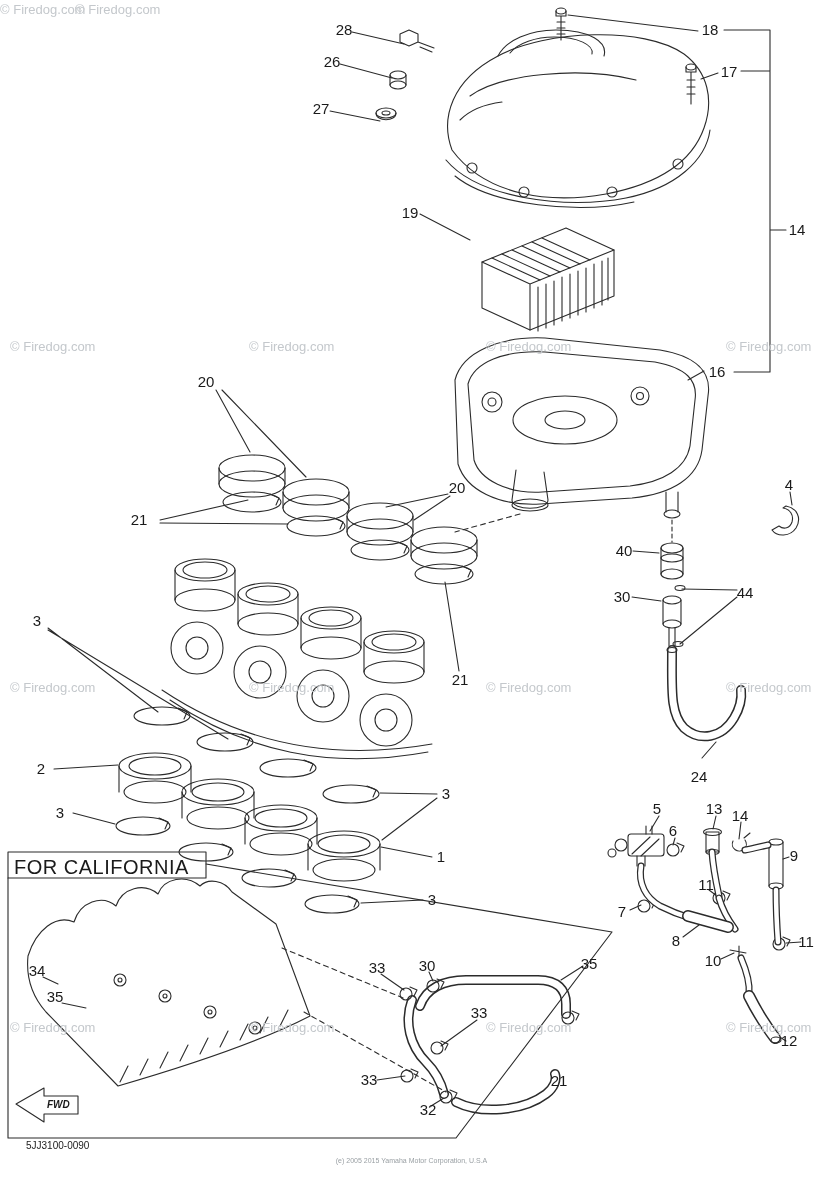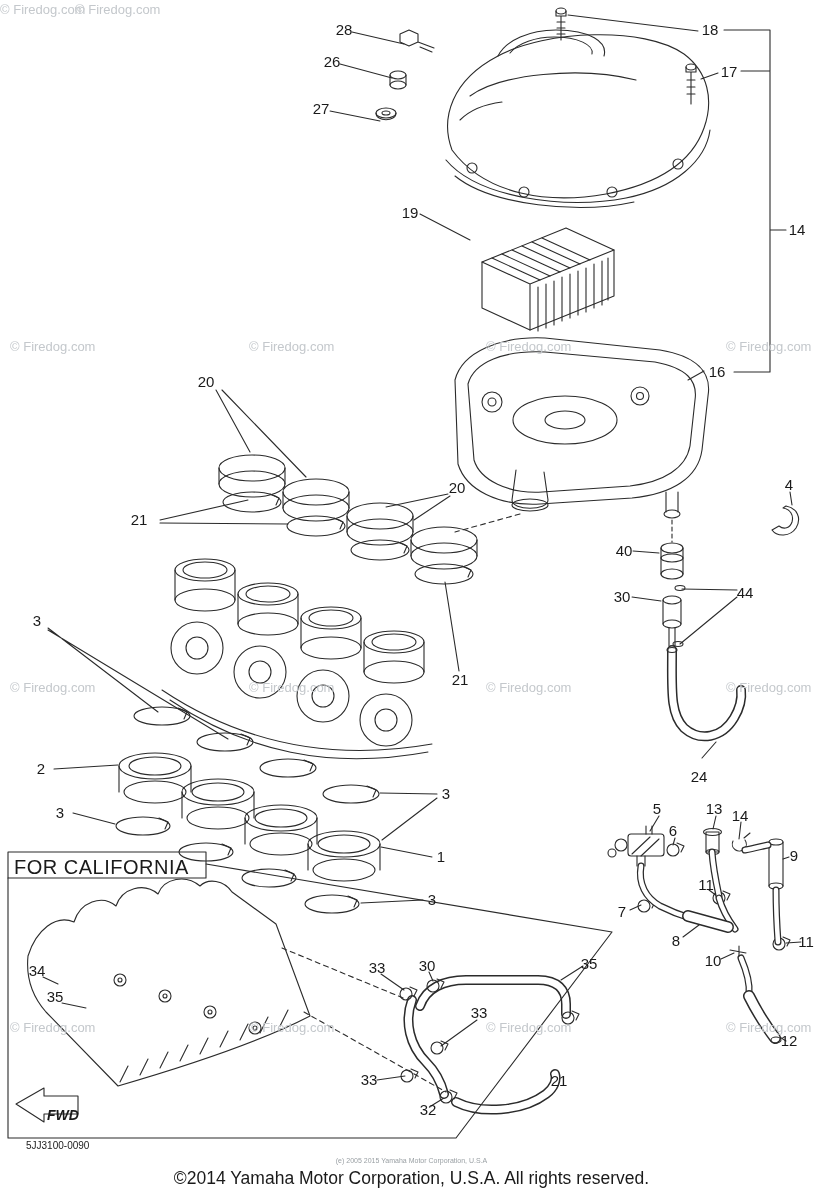--- a/index.html
+++ b/index.html
@@ -18,22 +18,22 @@
   }
   .callout {
     position:absolute; transform:translate(-50%,-50%);
     font-size:15px; color:var(--ink,#1a1a1a); line-height:1;
   }
   .cal-label {
     position:absolute; left:14px; top:856px; font-size:20px;
     letter-spacing:0.5px; color:var(--ink,#1a1a1a);
   }
   .fwd-label {
-    position:absolute; left:47px; top:1099px; font-size:14px;
-    font-weight:bold; font-style:italic; color:var(--ink,#1a1a1a);margin-top:8px;
+    position:absolute; left:47px; top:1099px; font-size:10px;
+    font-weight:bold; font-style:italic; color:var(--ink,#1a1a1a);
   }
   .diagram-code {
     position:absolute; left:26px; top:1140px; font-size:10px;
     color:var(--ink,#1a1a1a);
   }
   .fineprint {
     position:absolute; left:0; right:0; top:1157px; text-align:center;
     font-size:7px; color:#9aa0a4;
   }
   .footer {
@@ -395,14 +395,13 @@
       <div class="callout" style="left: 559px; top: 1080px;">21</div>
       <div class="callout" style="left: 428px; top: 1109px;">32</div>
       <div class="callout" style="left: 37px; top: 970px;">34</div>
       <div class="callout" style="left: 55px; top: 996px;">35</div>
     </div>
 
   <div class="cal-label">FOR CALIFORNIA</div>
   <div class="fwd-label">FWD</div>
   <div class="diagram-code">5JJ3100-0090</div>
   <div class="fineprint">(e) 2005 2015 Yamaha Motor Corporation, U.S.A</div>
-  <div class="footer">©2014 Yamaha Motor Corporation, U.S.A. All rights reserved.</div>
 </div>
 
 </body></html>

